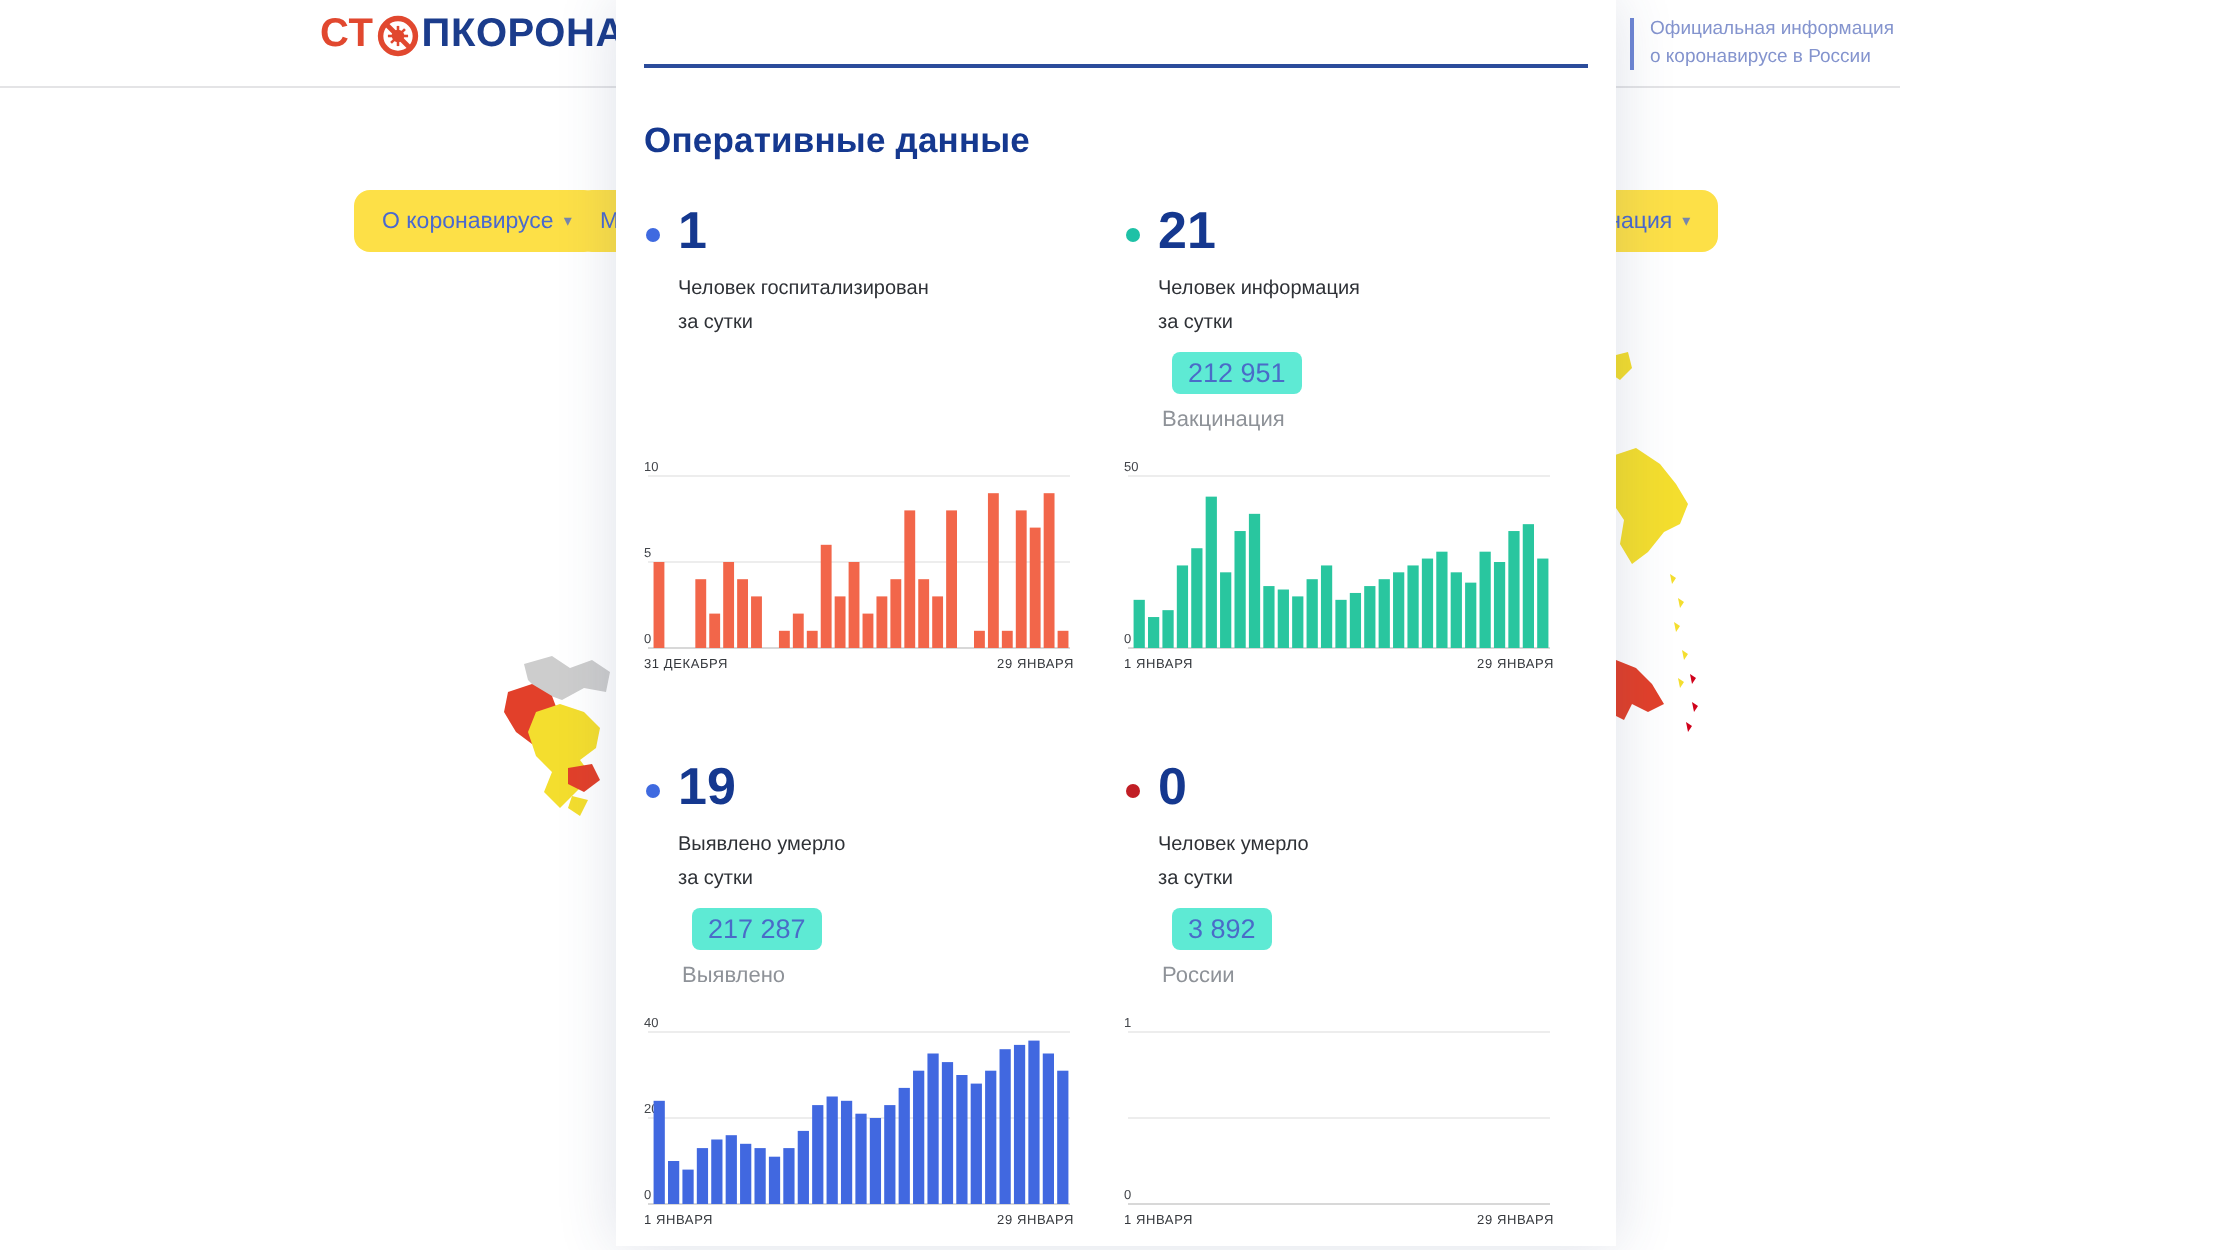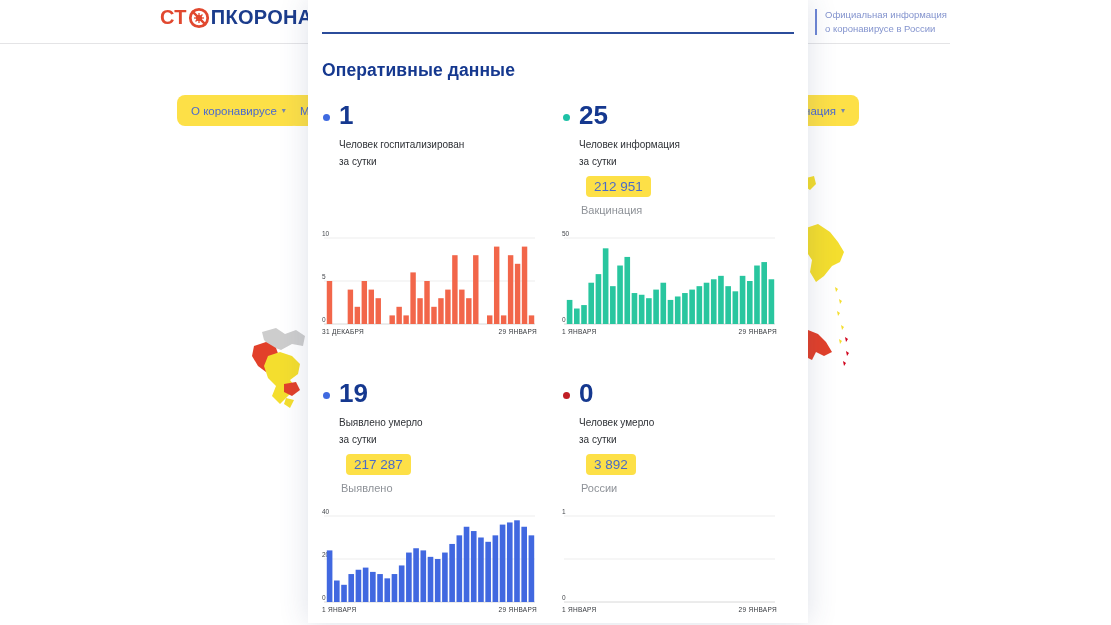--- a/index.html
+++ b/index.html
@@ -34,21 +34,21 @@
   
   .modal { position:absolute; left:308px; top:0; width:500px; height:623px; background:#ffffff;
            z-index:10; box-shadow:0 0 28px rgba(50,70,120,.16); }
   .modal-topline { position:absolute; left:14px; top:32px; width:472px; height:2px; background:#2B4C9B; }
   .modal-title { position:absolute; left:14px; top:60px; font-size:17.5px; font-weight:bold; color:#15388F; letter-spacing:.1px; }
 
   .cell { position:absolute; width:215px; height:278px; }
   .dot { position:absolute; left:1px; top:14px; width:7px; height:7px; border-radius:50%; }
   .big-num { position:absolute; left:17px; top:0; font-size:26px; line-height:30px; font-weight:bold; color:#15388F; }
   .stat-label { position:absolute; left:17px; top:37px; font-size:10px; line-height:16.5px; color:#2E3136; }
-  .pill { position:absolute; left:24px; top:76px; font-size:13.5px; color:#4A6BC8; background:#fde047;
+  .pill { position:absolute; left:24px; top:76px; font-size:13.5px; color:#4A6BC8; background:#5eead4;
           border-radius:4px; padding:3px 8px; white-space:nowrap; }
   .pill-caption { position:absolute; left:19px; top:104px; font-size:11px; color:#8E9298; }
   .chart { position:absolute; left:0; top:130px; width:215px; height:110px; }
 </style>
 </head>
 <body>
 
 <svg class="map-svg" width="1111" height="625">
   <g id="map-shapes">
       <polygon points="262,332 276,328 285,334 296,330 305,336 303,346 292,344 281,350 270,346 264,340" fill="#CDCDCD"></polygon>
@@ -151,21 +151,21 @@
             <rect x="185.90" y="25.20" width="5.43" height="68.80" fill="#F2664A"></rect>
             <rect x="192.87" y="33.80" width="5.43" height="60.20" fill="#F2664A"></rect>
             <rect x="199.83" y="16.60" width="5.43" height="77.40" fill="#F2664A"></rect>
             <rect x="206.80" y="85.40" width="5.43" height="8.60" fill="#F2664A"></rect>
             <text x="0" y="104" font-size="6.5" fill="#35383D" letter-spacing="0.3" text-anchor="start" font-family="&quot;Liberation Sans&quot;, sans-serif">31 ДЕКАБРЯ</text>
             <text x="215" y="104" font-size="6.5" fill="#35383D" letter-spacing="0.3" text-anchor="end" font-family="&quot;Liberation Sans&quot;, sans-serif">29 ЯНВАРЯ</text>
           </svg></div>
       </div>
       <div class="cell" style="left: 254px; top: 100px;">
         <span class="dot" style="background: rgb(30, 193, 166);"></span>
-        <div class="big-num">25</div>
+        <div class="big-num">21</div>
         <div class="stat-label">
           <div>Человек информация</div>
           <div>за сутки</div>
         </div>
         <div class="pill">212 951</div>
         <div class="pill-caption">Вакцинация</div>
         <div class="chart"><svg width="215" height="110">
             <line x1="2" x2="213" y1="94" y2="94" stroke="#d8d8d8" stroke-width="1"></line>
             <text x="0" y="91.5" font-size="6.5" fill="#43464B" font-family="&quot;Liberation Sans&quot;, sans-serif">0</text>
             <line x1="2" x2="213" y1="8" y2="8" stroke="#ededed" stroke-width="1"></line>

